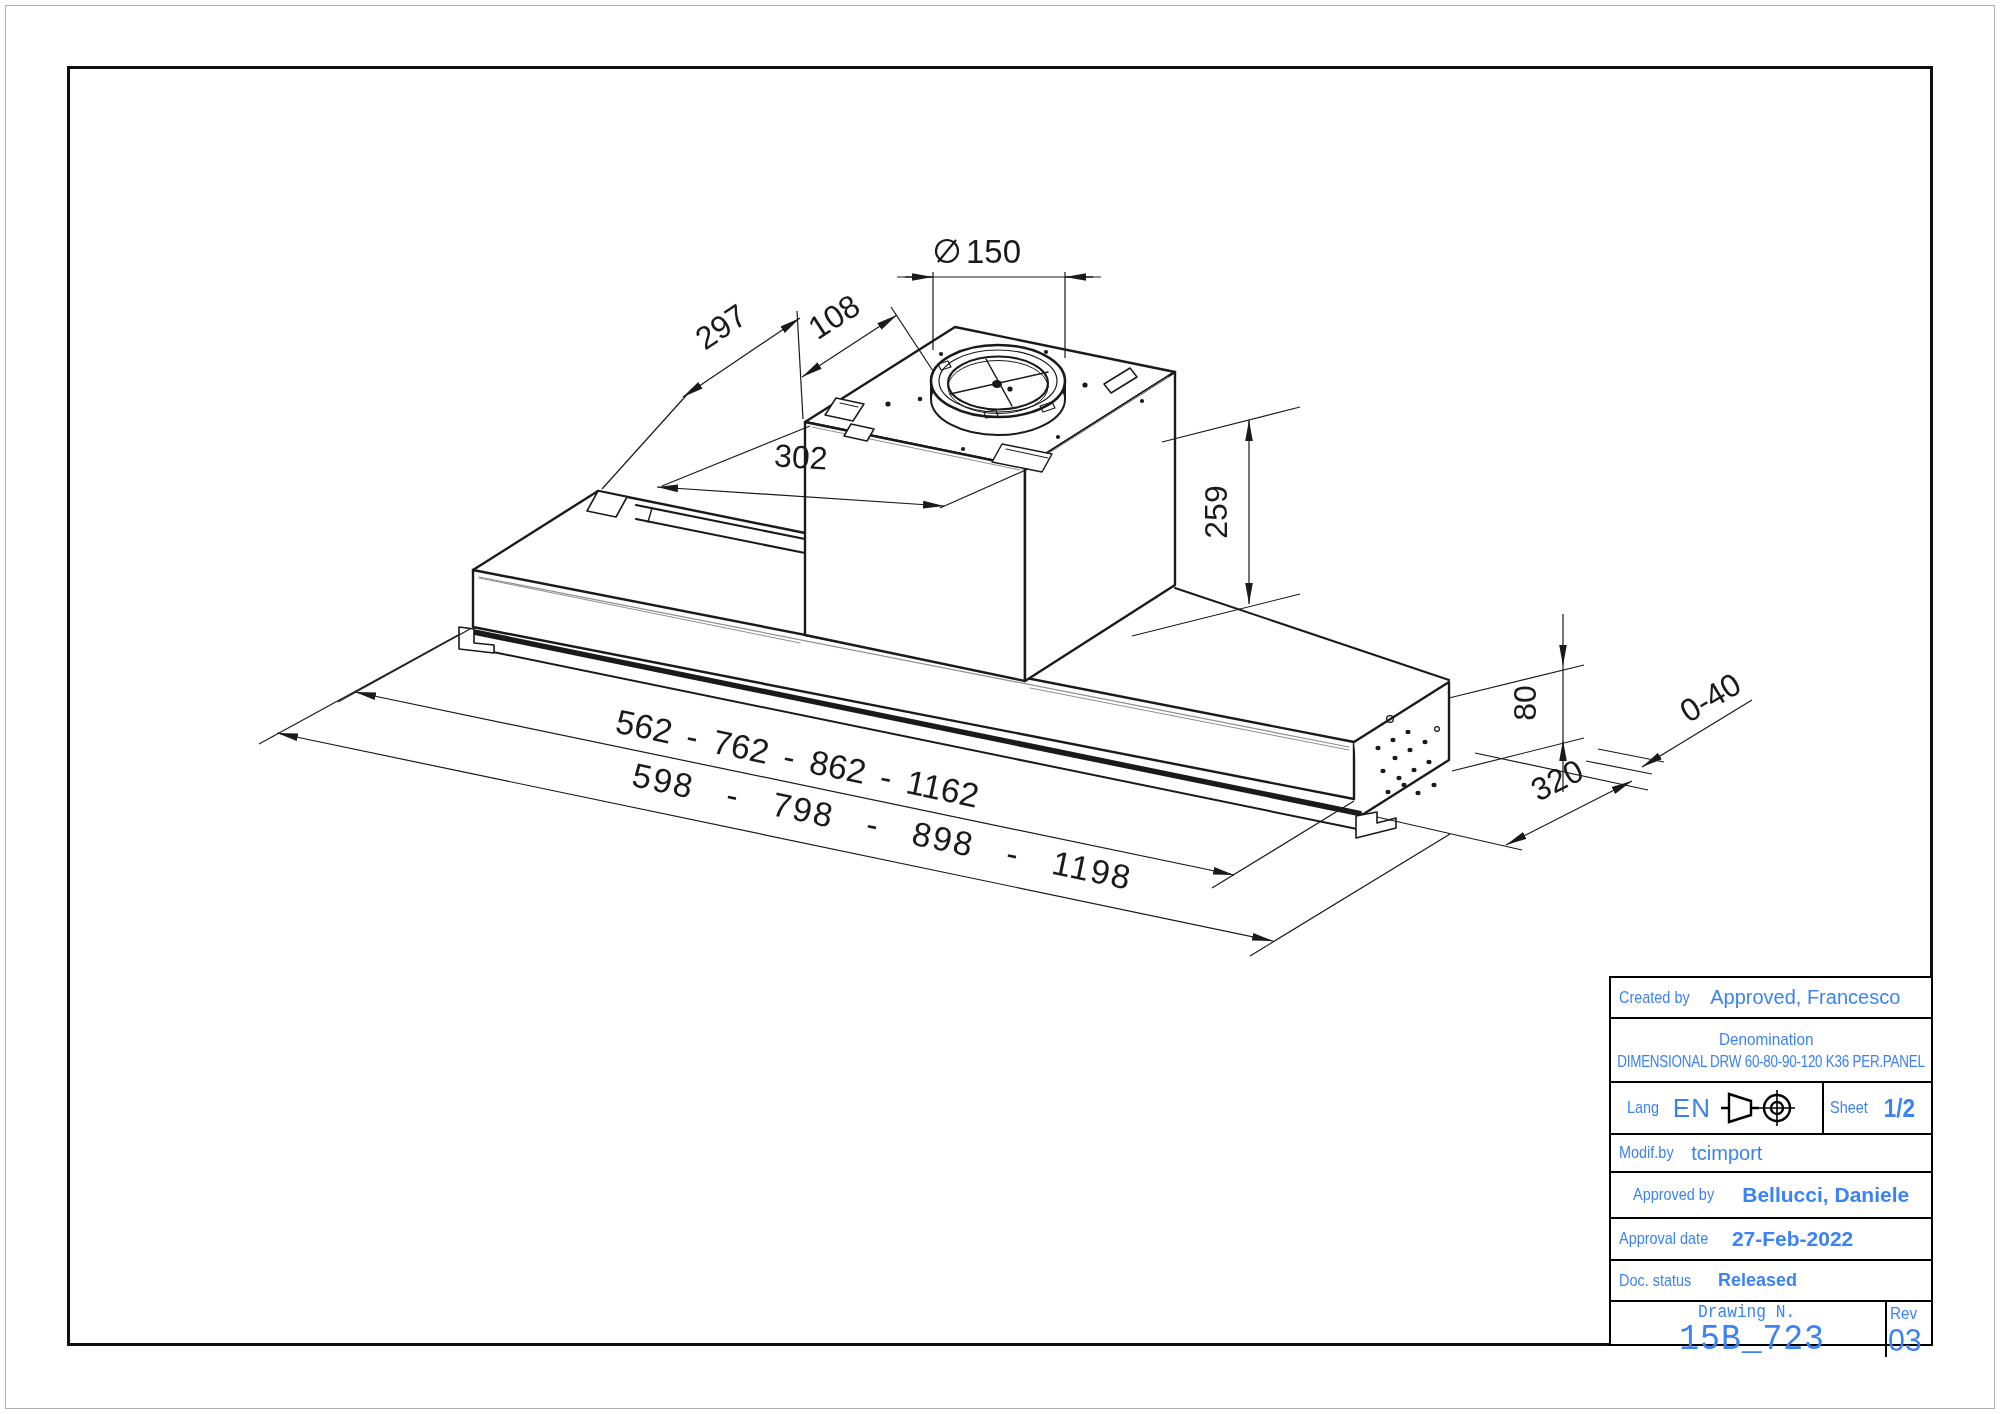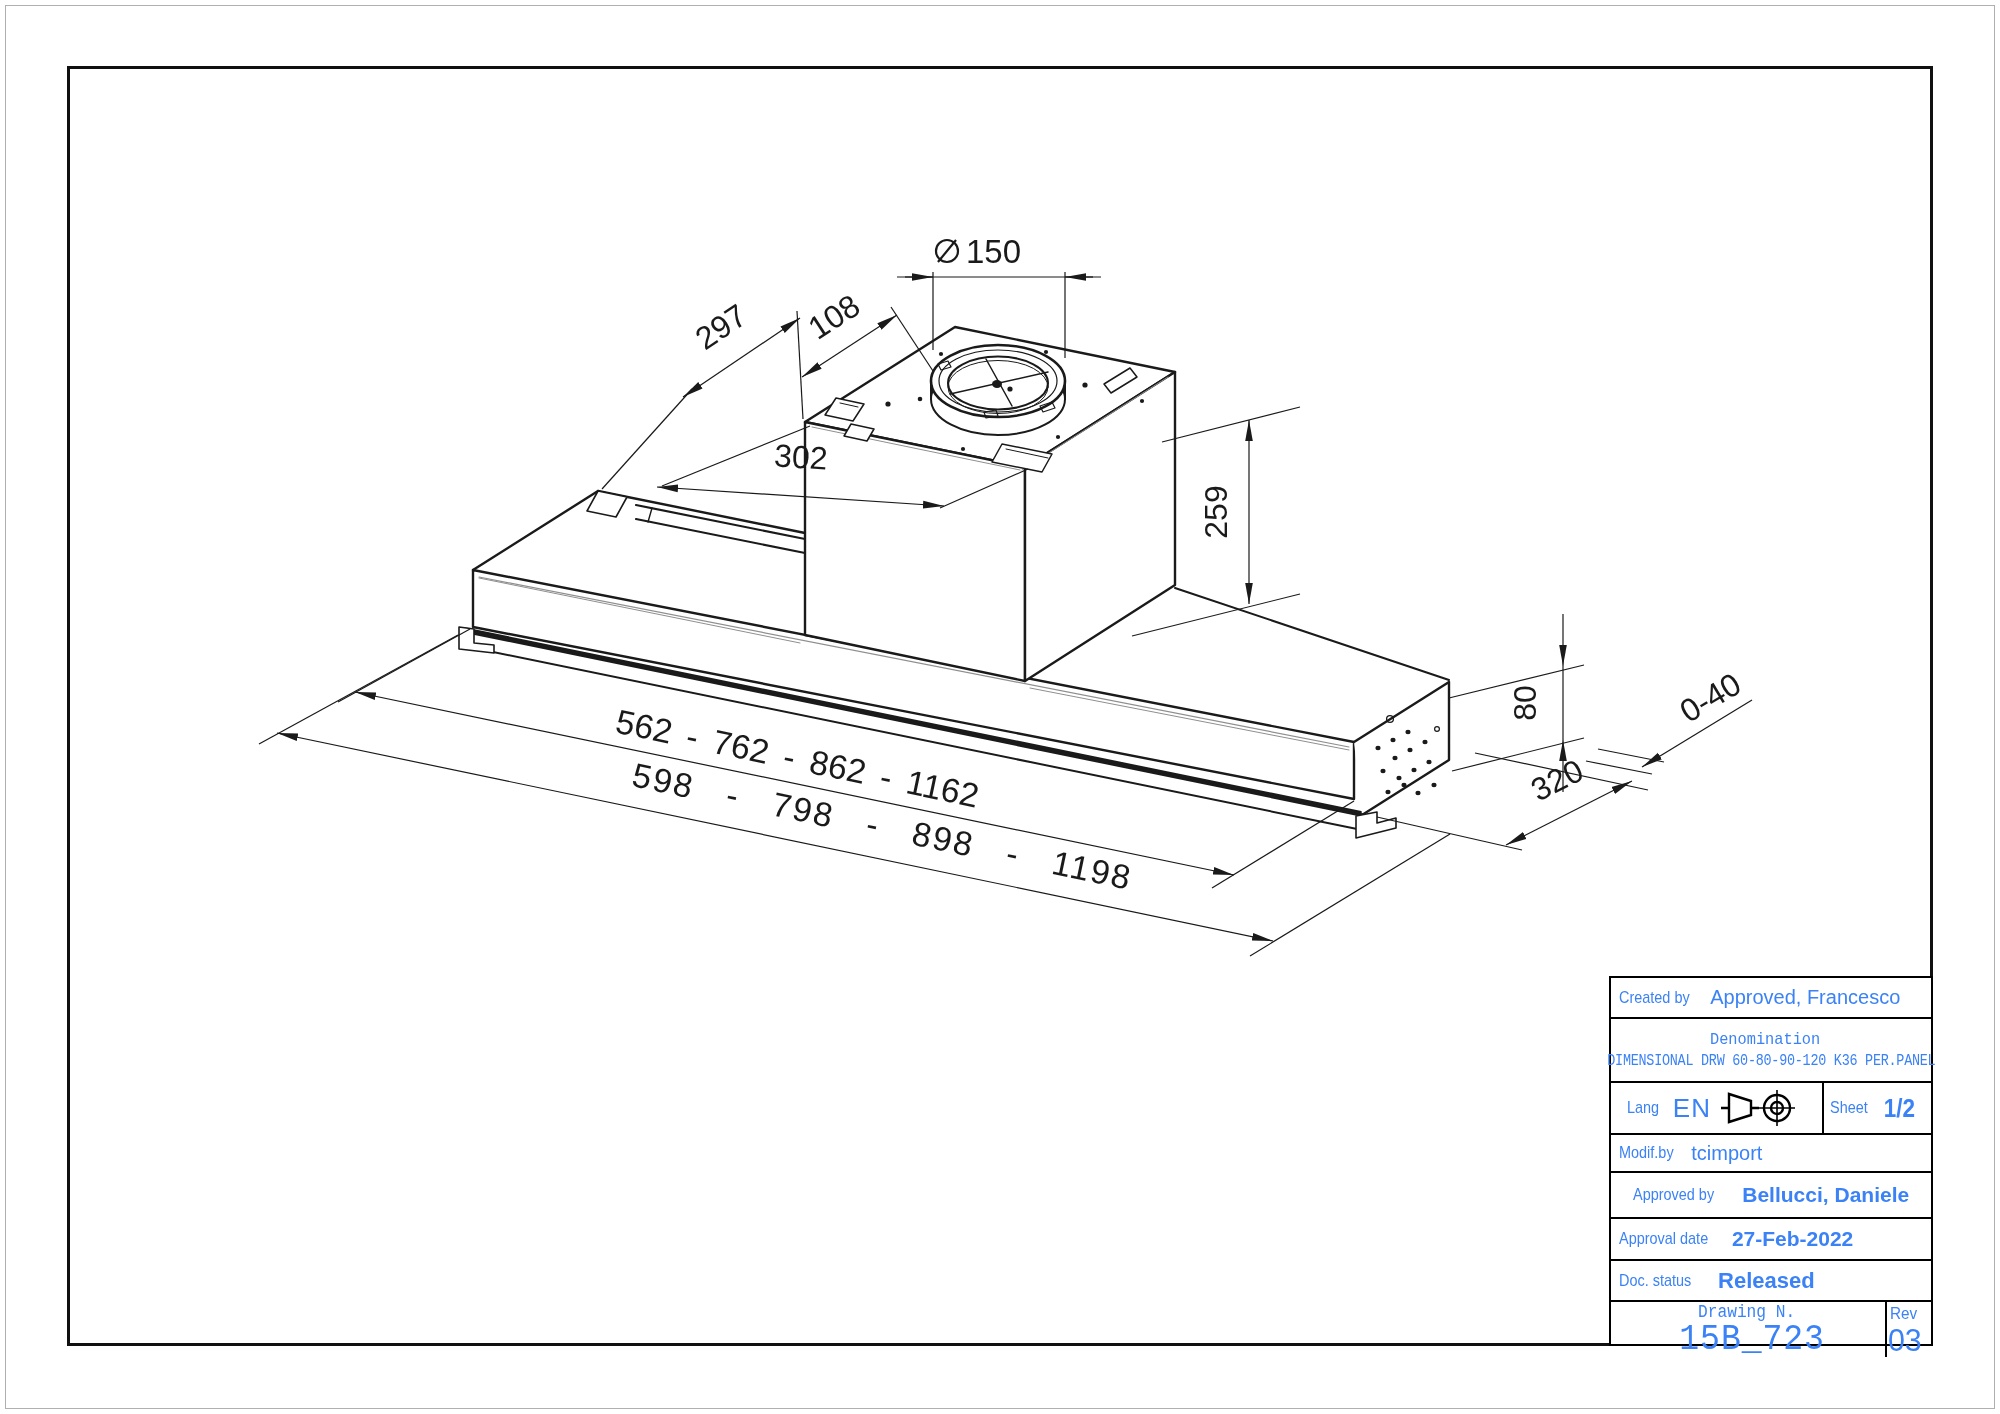--- a/index.html
+++ b/index.html
@@ -16,21 +16,21 @@
   .tb{position:absolute;left:1609px;top:976px;width:324px;height:370px;background:#fff;
       border:2px solid #000;box-sizing:border-box;display:flex;flex-direction:column;}
   .tb .row{border-bottom:2px solid #000;box-sizing:border-box;display:flex;align-items:center;
       padding:0 8px;flex:0 0 auto;}
   .tb .row:last-child{border-bottom:none;}
   .lbl{font-size:17px;transform:scaleX(.85);transform-origin:0 50%;display:inline-block;
       white-space:nowrap;font-weight:400;}
   .val{font-size:20px;white-space:nowrap;}
   .bold{font-weight:bold;}
   .r1{height:41px;}
-  .r2{height:64px;flex-direction:column;justify-content:center;align-items:center;padding:2px 4px;font-family:Liberation Mono, monospace;}
+  .r2{height:64px;flex-direction:column;justify-content:center;align-items:center;padding:2px 4px;}
   .r2 .den-lbl{font-size:17px;transform:scaleX(.9);}
   .r2 .den-val{font-size:16px;font-weight:500;letter-spacing:-.3px;transform:scaleX(.84);
        transform-origin:50% 50%;white-space:nowrap;margin-top:3px;}
   .r3{height:52px;padding:0;}
   .r3 .cell-lang{width:215px;border-right:2px solid #000;box-sizing:border-box;height:100%;
        display:flex;align-items:center;padding:0 8px;}
   .r3 .cell-sheet{flex:1;height:100%;display:flex;align-items:center;padding:0 6px;}
   .r4{height:38px;} .r5{height:46px;justify-content:center;} .r6{height:42px;} .r7{height:41px;}
   .r8{height:55px;padding:0;flex:1;}
   .r8 .cell-dn{width:269px;border-right:2px solid #000;box-sizing:border-box;height:100%;
@@ -261,21 +261,21 @@
     <div class="row r5">
       <span class="lbl">Approved by</span>
       <span class="val bold gap14" style="font-size:21px">Bellucci, Daniele</span>
     </div>
     <div class="row r6">
       <span class="lbl">Approval date</span>
       <span class="val bold gap8" style="font-size:21px">27-Feb-2022</span>
     </div>
     <div class="row r7">
       <span class="lbl">Doc. status</span>
-      <span class="val bold gap14" style="font-size:22px">Released</span>
+      <span class="val bold gap14" style="font-size:18px">Released</span>
     </div>
     <div class="row r8">
       <div class="cell-dn">
         <span class="lbl dn-lbl">Drawing N.</span>
         <span class="dn-val">15B_723</span>
       </div>
       <div class="cell-rev">
         <span class="lbl rev-lbl">Rev</span>
         <span class="rev-val">03</span>
       </div>

